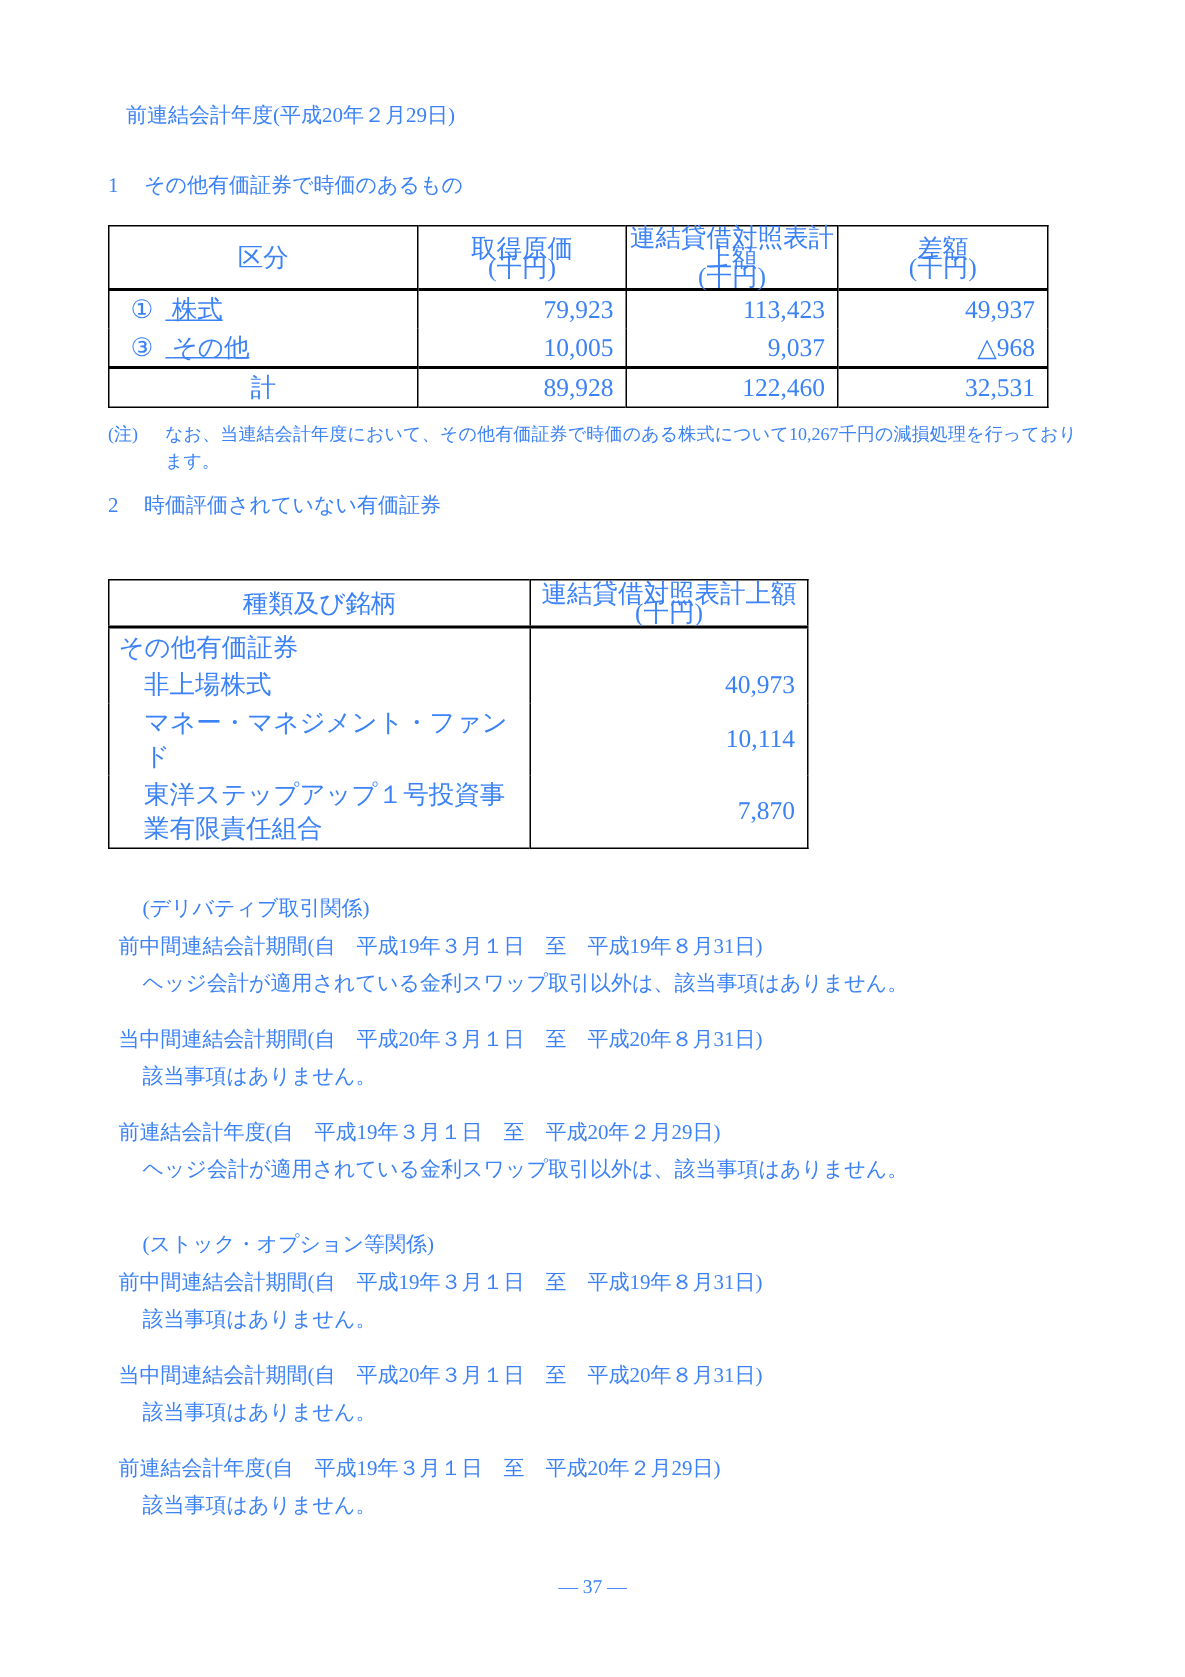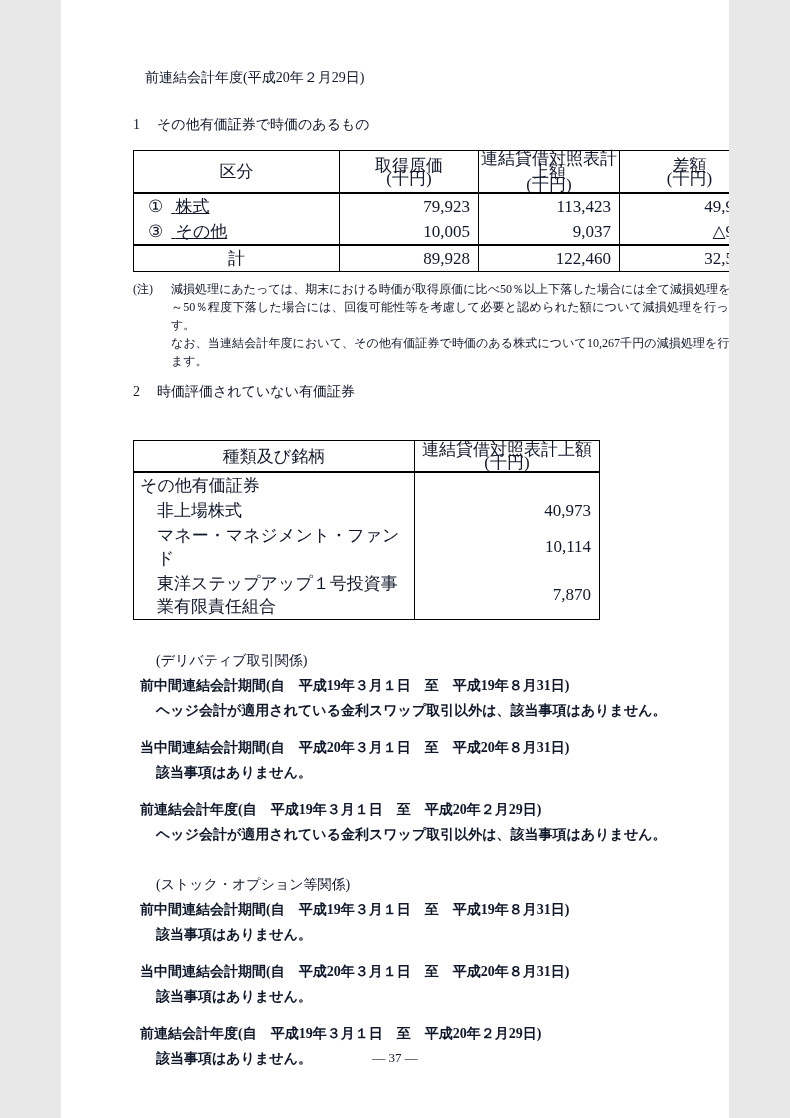--- a/index.html
+++ b/index.html
@@ -1,18 +1,18 @@
 <!DOCTYPE html>
 <html><head>
 <meta charset="utf-8">
 <style>
   html,body { margin:0; padding:0; background:#e8e8e8; }
   .page {
-    position:relative; width:668px; height:1118px; background:#ffffff;
-    font-family:"Liberation Serif","DejaVu Serif",serif; color:#0f172a;
+    position:relative; width:790px; height:1118px; background:#ffffff;
+    font-family:"Liberation Serif","DejaVu Serif",serif; color:#3b82f6;
     margin:0 auto; overflow:hidden;
   }
   .content { position:absolute; left:72px; top:70px; width:646px; }
 
   .fy-header { margin-left:12px; font-size:14px; line-height:16px; margin-bottom:31px; }
 
   .sec-heading { display:flex; font-size:14px; line-height:16px; margin-bottom:17px; }
   .sec-heading .sec-num { width:24px; }
 
   
@@ -44,21 +44,21 @@
   .tbl2 thead th { border-bottom:2px solid #000; height:28px; text-align:center;
                    line-height:13px; padding:1px 0; vertical-align:middle; }
   .tbl2 th + th, .tbl2 td + td { border-left:1px solid #000; }
   .tbl2 tbody td { height:20px; vertical-align:middle; }
   .lbl { padding-left:6px; }
   .lbl.ind { padding-left:23px; }
 
   
   .txt-section { font-size:14px; line-height:25px; }
   .txt-section .sub-heading { margin-left:23px; }
-  .period-block { margin-bottom:12px;font-weight:bold; }
+  .period-block { margin-bottom:12px; }
   .period-line { margin-left:7px; }
   .body-line { margin-left:23px; }
   .stock-section { margin-top:25px; }
 
   .footer { position:absolute; top:1050px; left:0; width:100%; text-align:center;
             font-size:13px; }
 </style>
 </head>
 <body>
 
@@ -124,21 +124,20 @@
           <td class="num">89,928</td>
           <td class="num">122,460</td>
           <td class="num">32,531</td>
         </tr>
       </tfoot>
     </table>
 
     <div class="note">
       <div class="note-label">(注)</div>
       <div class="note-body">
-        <p>減損処理にあたっては、期末における時価が取得原価に比べ50％以上下落した場合には全て減損処理を行い、30～50％程度下落した場合には、回復可能性等を考慮して必要と認められた額について減損処理を行っております。</p>
         <p>なお、当連結会計年度において、その他有価証券で時価のある株式について10,267千円の減損処理を行っております。</p>
       </div>
     </div>
 
     <div class="sec-heading">
       <span class="sec-num">2</span>
       <span>時価評価されていない有価証券</span>
     </div>
 
     <table class="tbl2">

